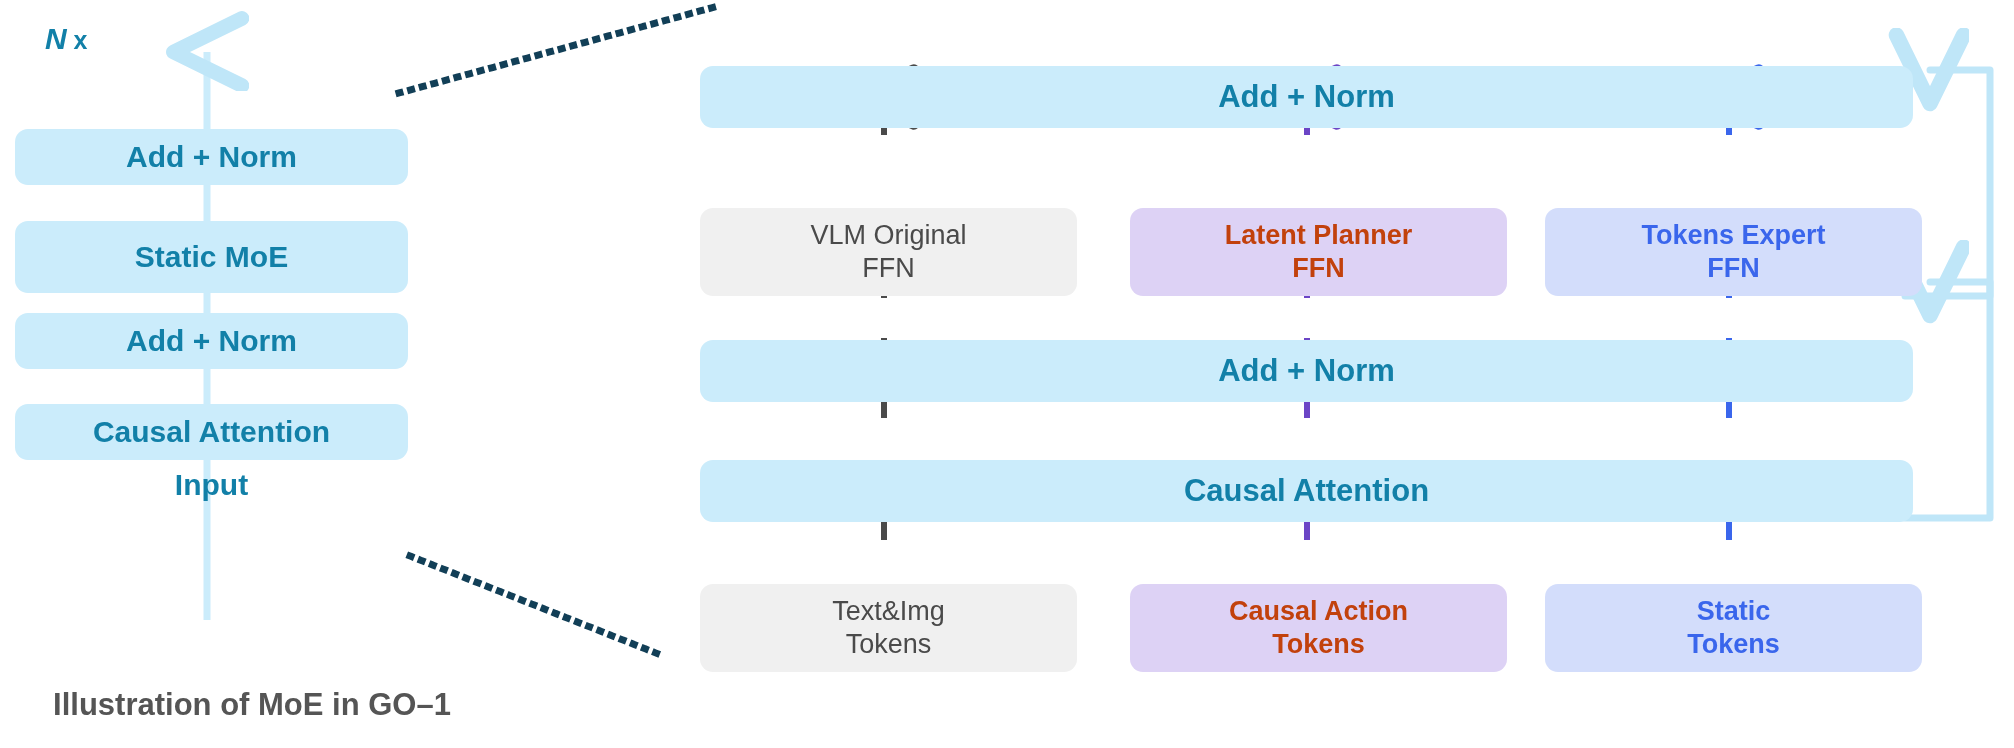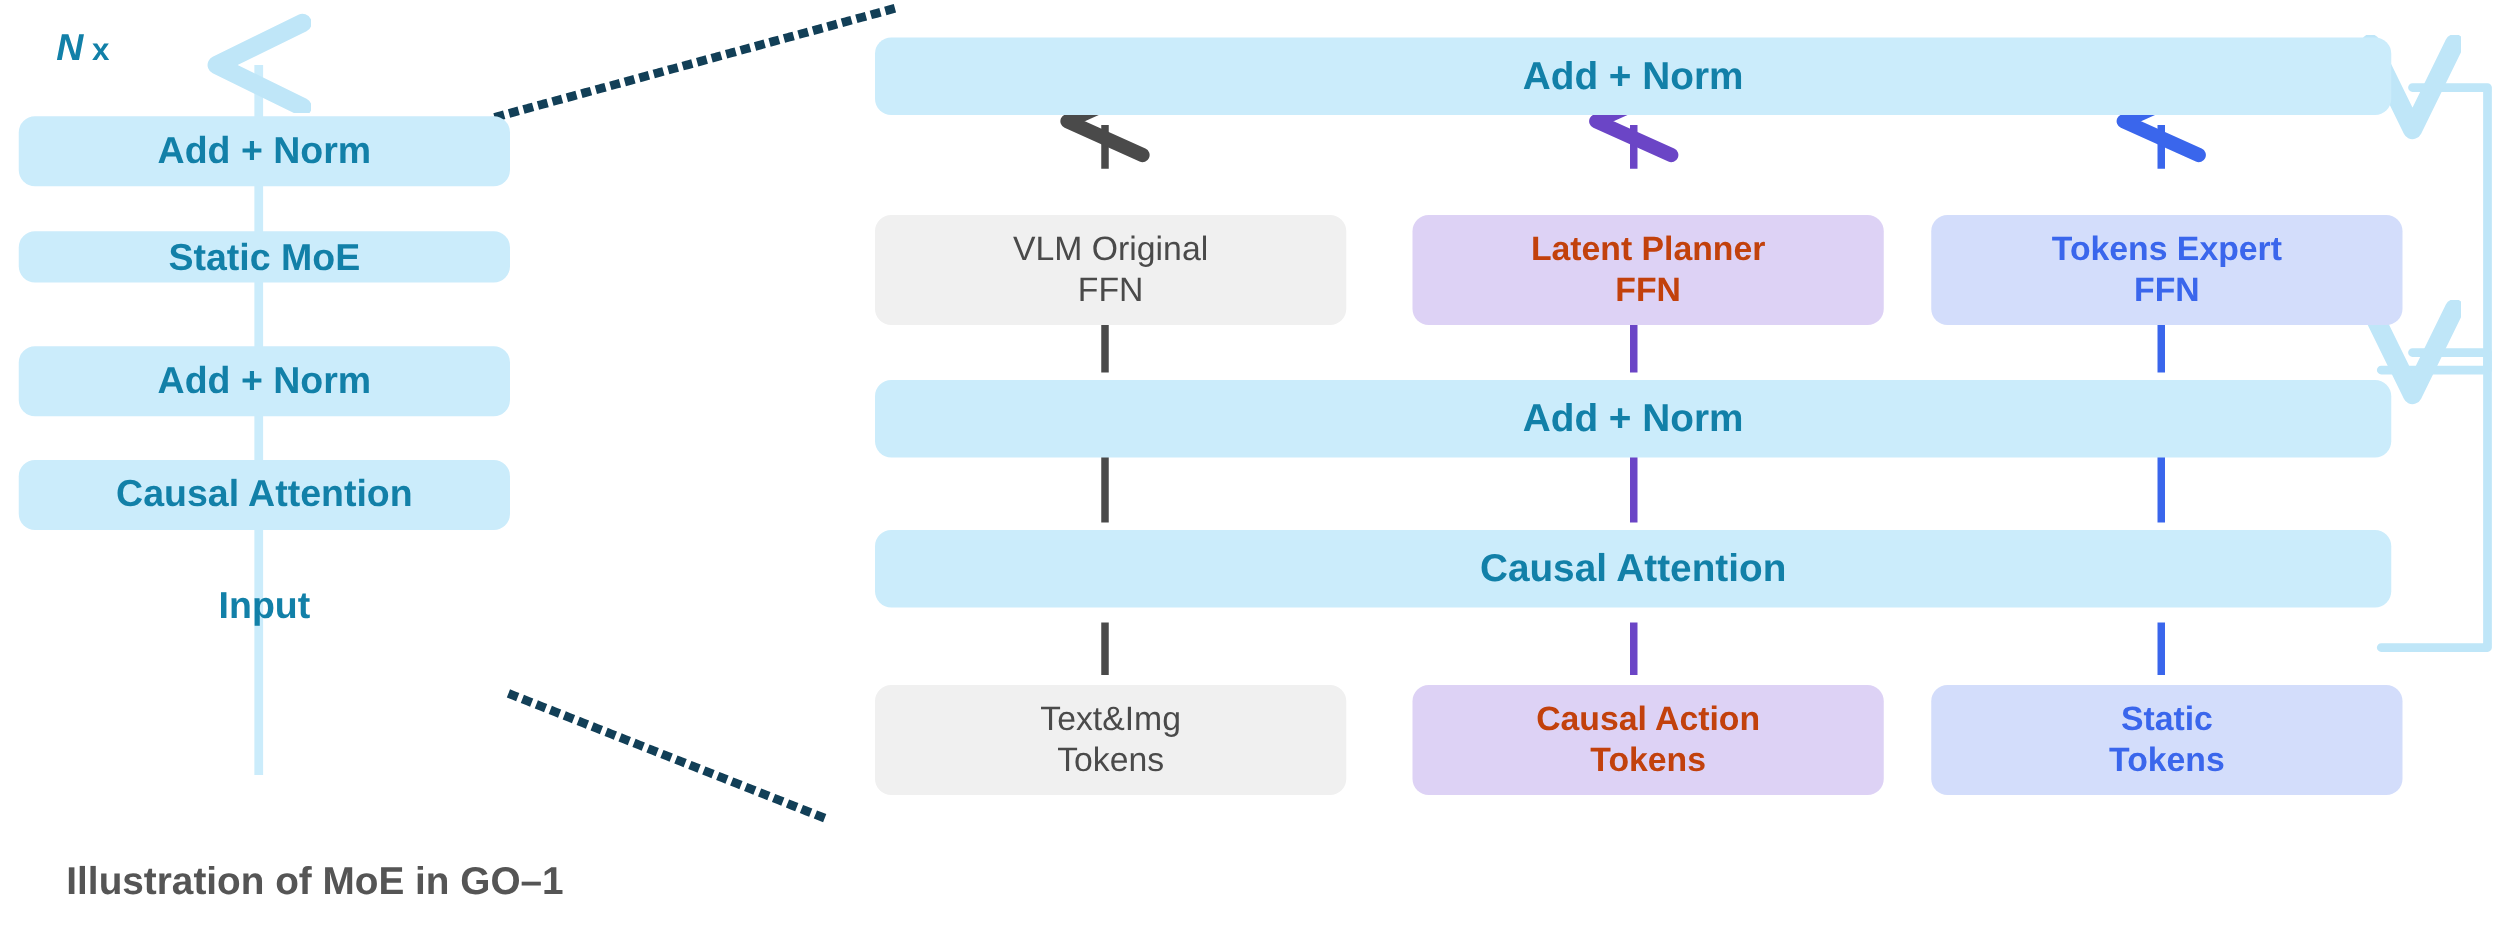--- a/index.html
+++ b/index.html
@@ -20,20 +20,21 @@
   .box {
     position: absolute;
     display: flex;
     align-items: center;
     justify-content: center;
     text-align: center;
     border-radius: 14px;
     box-sizing: border-box;
     line-height: 1.22;
     white-space: pre-line;
+    margin-top: 36px;
   }
   
   .lbox {
     background: #cbecfb;
     color: #1280a8;
     font-weight: bold;
     font-size: 30px;
     border-radius: 13px;
   }
   .nx-label {
@@ -165,21 +166,21 @@
   </svg>
 
   <div class="nx-label" style="left:45px; top:22px;">
     <span>N</span><span class="xs"> x</span>
   </div>
 
   <div class="box lbox" style="left:15px; top:93px; width:393px; height:56px;">
     <span>Add + Norm</span>
   </div>
 
-  <div class="box lbox" style="left:15px; top:185px; width:393px; height:41px;align-items:flex-end;">
+  <div class="box lbox" style="left:15px; top:185px; width:393px; height:72px;">
     <span>Static MoE</span>
   </div>
 
   <div class="box lbox" style="left:15px; top:277px; width:393px; height:56px;">
     <span>Add + Norm</span>
   </div>
 
   <div class="box lbox" style="left:15px; top:368px; width:393px; height:56px;">
     <span>Causal Attention</span>
   </div>

